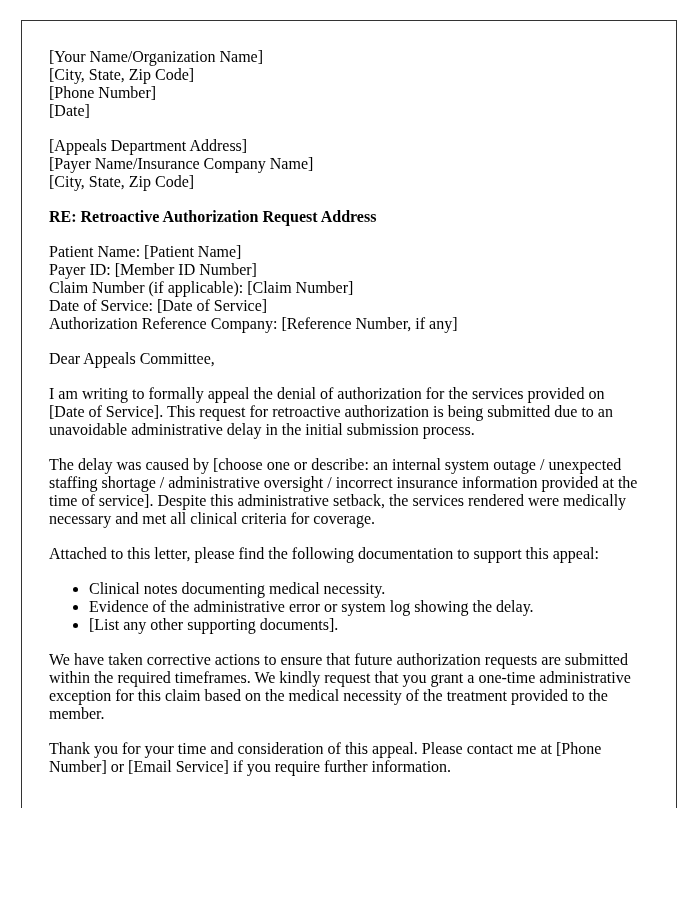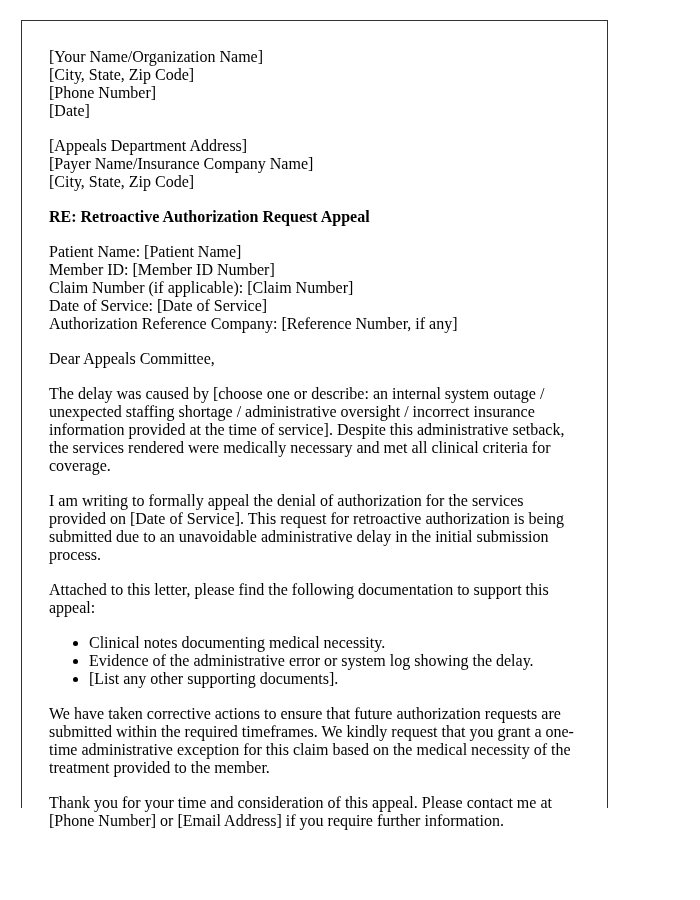--- a/index.html
+++ b/index.html
@@ -8,21 +8,21 @@
     padding: 0;
     width: 700px;
     height: 900px;
     background: #ffffff;
     overflow: hidden;
   }
   .page {
     position: absolute;
     left: 21px;
     top: 20px;
-    width: 587px;
+    width: 656px;
     height: 788px;
     border: 1.5px solid #333333;
     border-bottom: none;
     background: #ffffff;
     padding: 27px 21px 0 27px;
     font-family: "Liberation Serif", "DejaVu Serif", serif;
     font-size: 16px;
     line-height: 18px;
     color: #000000;
   }
@@ -49,41 +49,41 @@
     <div>[Phone Number]</div>
     <div>[Date]</div>
   </div>
 
   <div class="block">
     <div>[Appeals Department Address]</div>
     <div>[Payer Name/Insurance Company Name]</div>
     <div>[City, State, Zip Code]</div>
   </div>
 
-  <div class="subject">RE: Retroactive Authorization Request Appeal</div>
+  <div class="subject">RE: Retroactive Authorization Request Address</div>
 
   <div class="block">
     <div><span class="bold">Patient Name:</span><span> [Patient Name]</span></div>
-    <div><span class="bold">Member ID:</span><span> [Member ID Number]</span></div>
+    <div><span class="bold">Payer ID:</span><span> [Member ID Number]</span></div>
     <div><span class="bold">Claim Number (if applicable):</span><span> [Claim Number]</span></div>
     <div><span class="bold">Date of Service:</span><span> [Date of Service]</span></div>
     <div><span class="bold">Authorization Reference Company:</span><span> [Reference Number, if any]</span></div>
   </div>
 
   <div class="para">Dear Appeals Committee,</div>
 
+  <div class="para">I am writing to formally appeal the denial of authorization for the services provided on [Date of Service]. This request for retroactive authorization is being submitted due to an unavoidable administrative delay in the initial submission process.</div>
+
   <div class="para">The delay was caused by [choose one or describe: an internal system outage / unexpected staffing shortage / administrative oversight / incorrect insurance information provided at the time of service]. Despite this administrative setback, the services rendered were medically necessary and met all clinical criteria for coverage.</div>
-
-  <div class="para">I am writing to formally appeal the denial of authorization for the services provided on [Date of Service]. This request for retroactive authorization is being submitted due to an unavoidable administrative delay in the initial submission process.</div>
 
   <div class="para">Attached to this letter, please find the following documentation to support this appeal:</div>
 
   <ul class="attachments">
     <li>Clinical notes documenting medical necessity.</li>
     <li>Evidence of the administrative error or system log showing the delay.</li>
     <li>[List any other supporting documents].</li>
   </ul>
 
   <div class="para">We have taken corrective actions to ensure that future authorization requests are submitted within the required timeframes. We kindly request that you grant a one-time administrative exception for this claim based on the medical necessity of the treatment provided to the member.</div>
 
-  <div class="para">Thank you for your time and consideration of this appeal. Please contact me at [Phone Number] or [Email Address] if you require further information.</div>
+  <div class="para">Thank you for your time and consideration of this appeal. Please contact me at [Phone Number] or [Email Service] if you require further information.</div>
 
 </div>
 
 </body></html>

